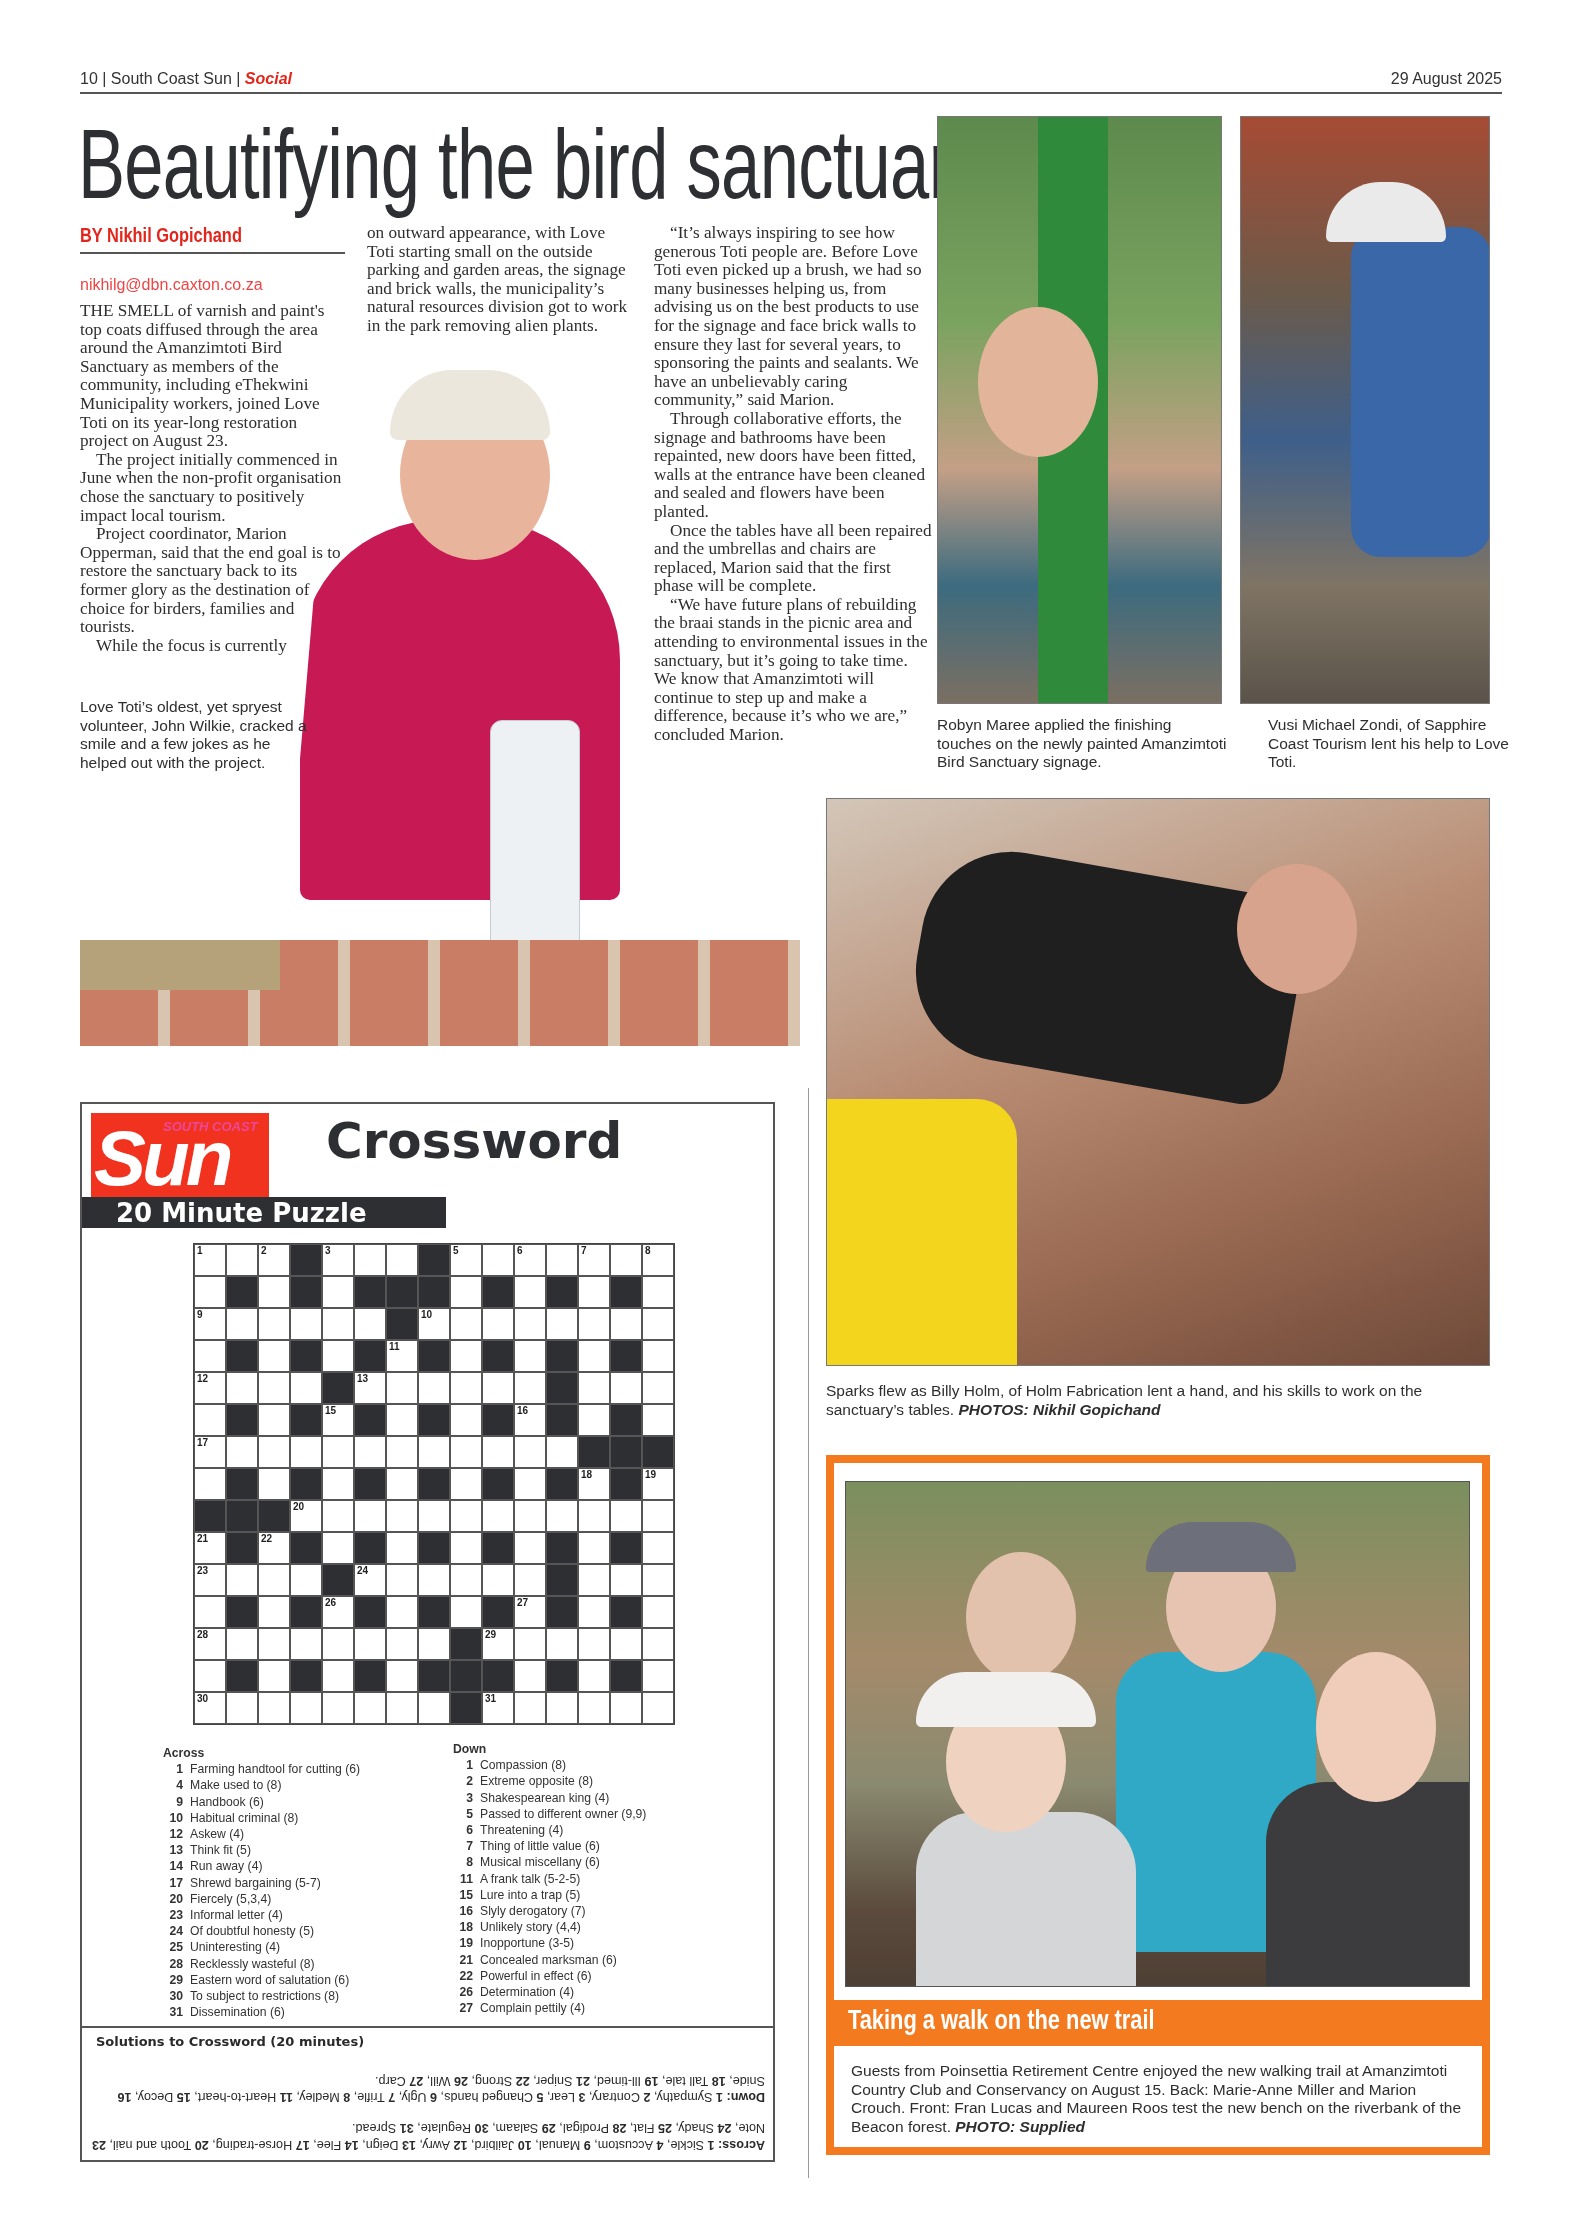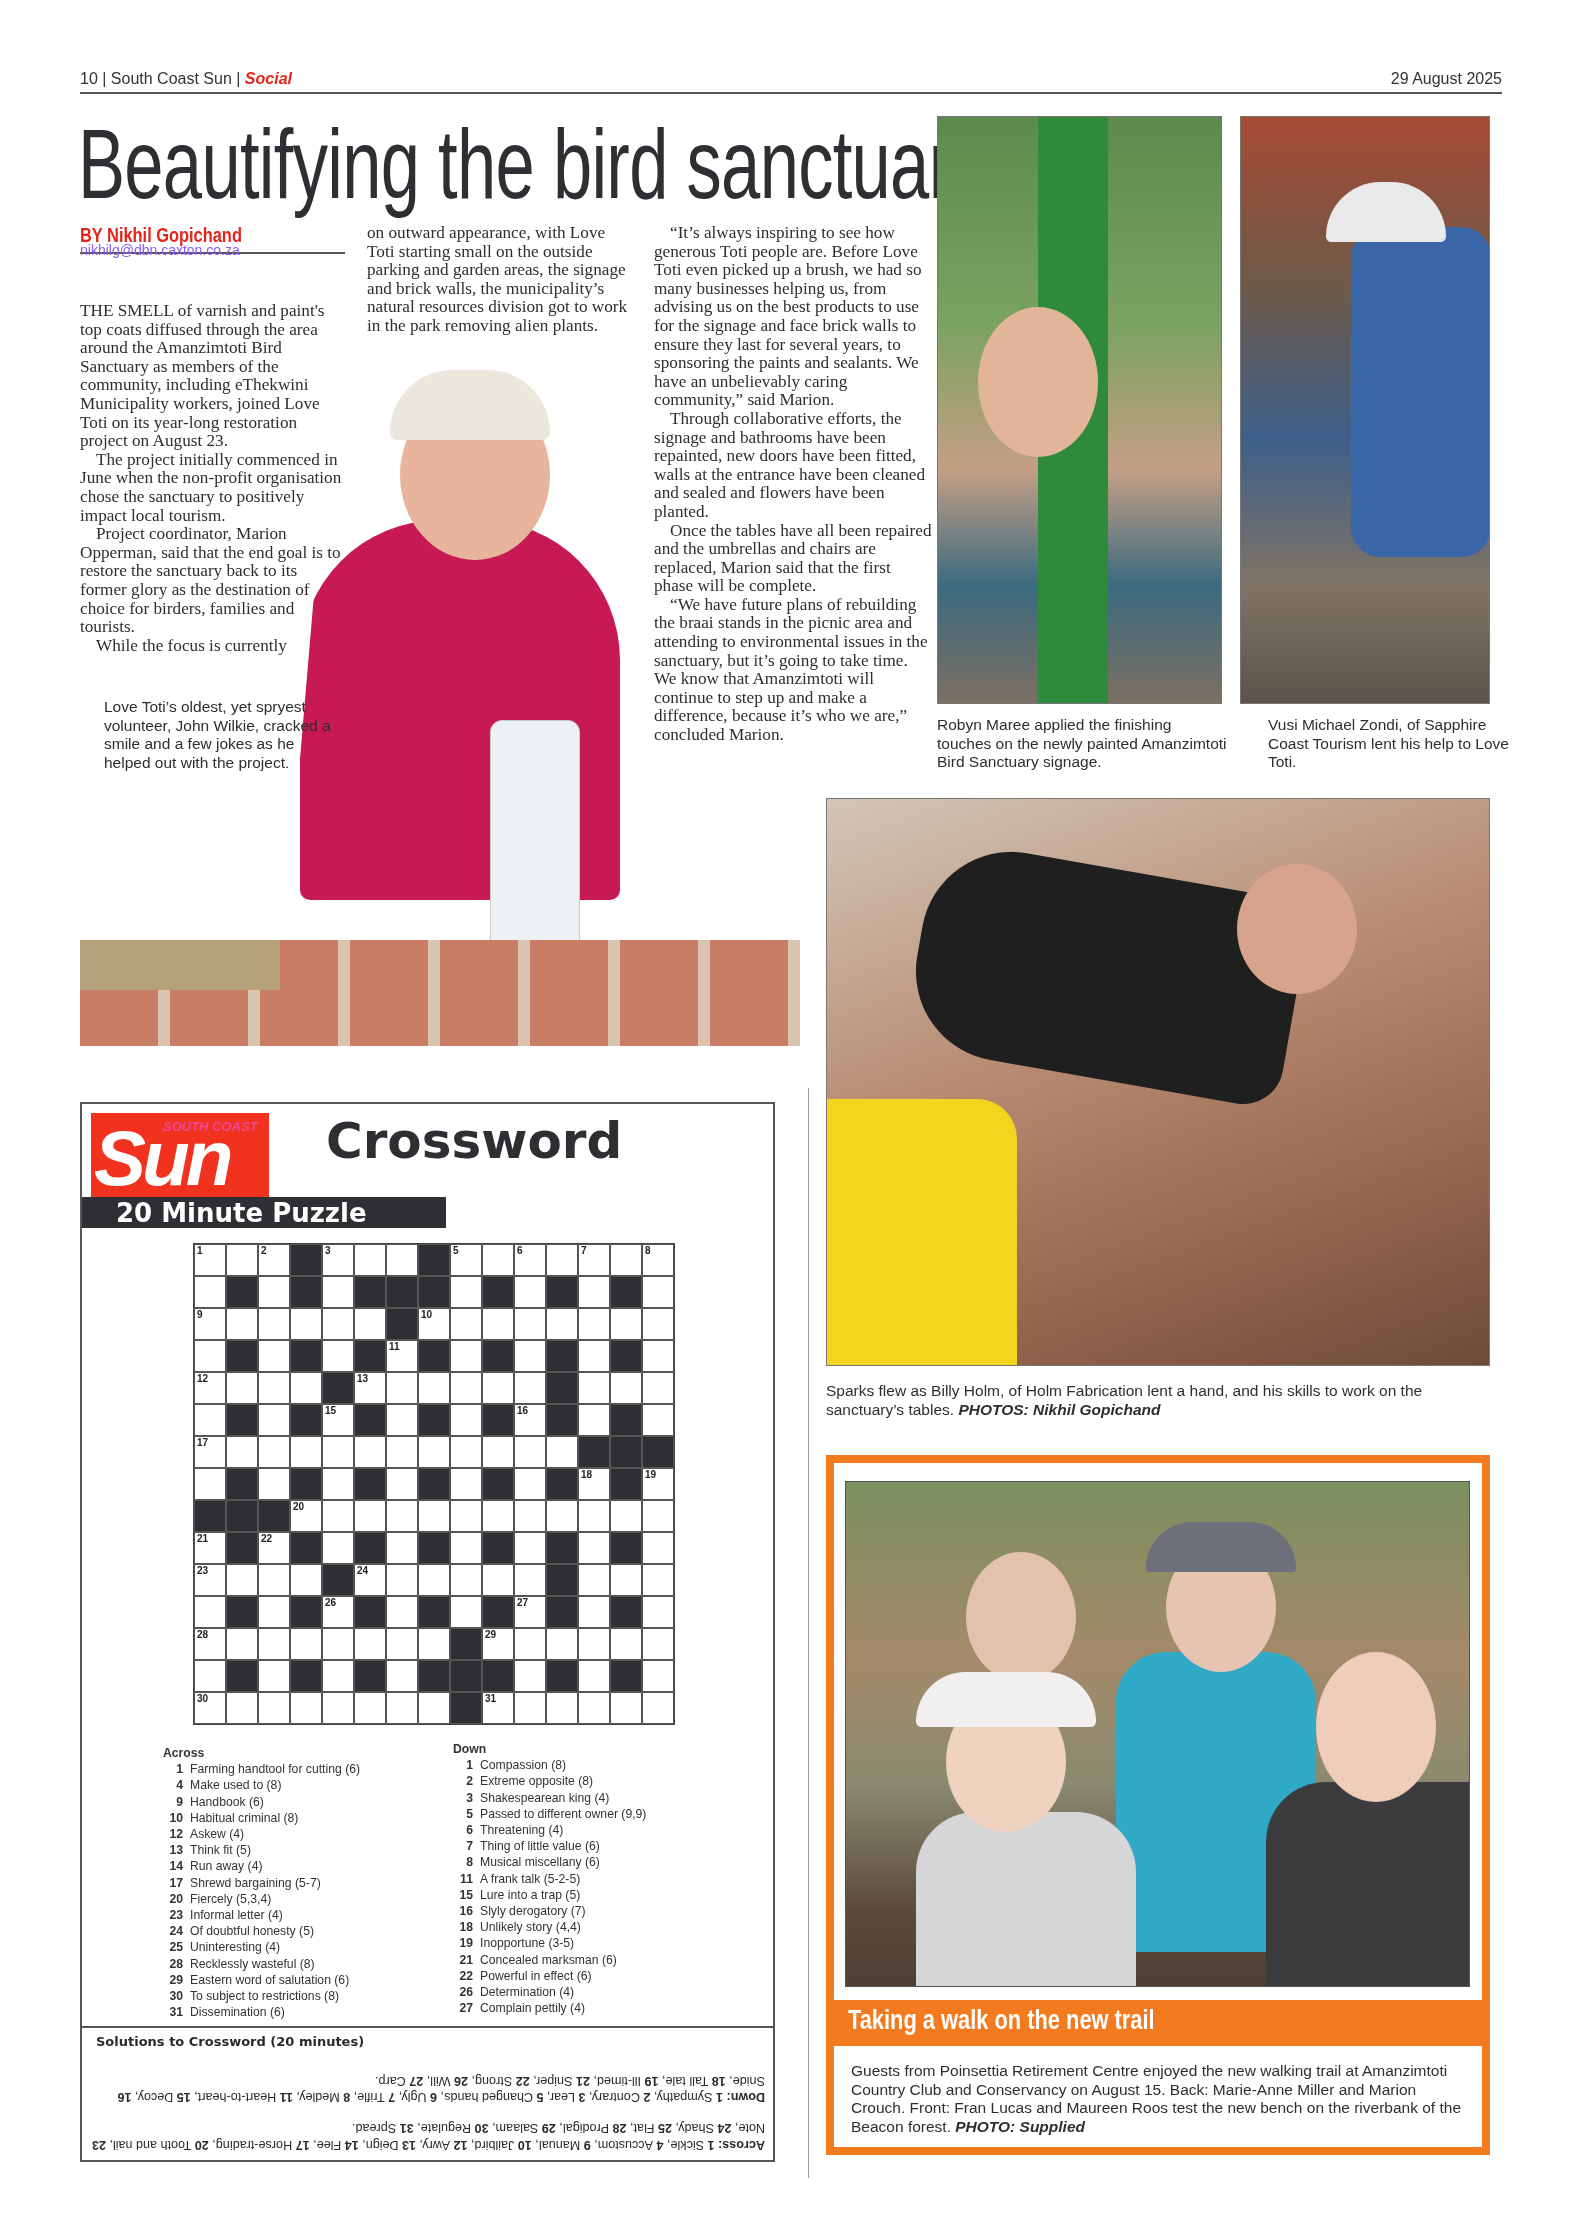--- a/index.html
+++ b/index.html
@@ -10,31 +10,31 @@
   
   .folio { left: 80px; top: 70px; font-size: 16px; color: #333; }
   .folio .section { color: #e2261c; font-weight: bold; font-style: italic; }
   .date { right: 70px; top: 70px; font-size: 16px; color: #333; }
   .rule { left: 80px; right: 70px; top: 92px; height: 2px; background: #555; }
 
   .headline { left: 78px; top: 108px; font-size: 98px; color: #2d2f33; font-family: "Liberation Sans", sans-serif; transform: scaleX(0.72); transform-origin: left top; white-space: nowrap; letter-spacing: -1px; font-weight: normal; }
 
   .byline { left: 80px; top: 224px; font-size: 20px; font-weight: bold; color: #e2261c; font-family: "Liberation Sans", sans-serif; transform: scaleX(0.82); transform-origin: left top; }
   .byline-rule { left: 80px; top: 252px; width: 265px; height: 2px; background: #555; }
-  .email { left: 80px; top: 242px; font-size: 14px; color: #8b5cf6; font-family: "Liberation Sans", sans-serif; }
+  .email { left: 80px; top: 276px; font-size: 16px; color: #ef4444; font-family: "Liberation Sans", sans-serif; }
 
   .body-text { font-family: "Liberation Serif", serif; font-size: 17.2px; line-height: 18.6px; color: #2e2e2e; }
   .col1 { left: 80px; top: 302px; width: 265px; }
   .col2 { left: 367px; top: 224px; width: 262px; }
   .col3 { left: 654px; top: 224px; width: 280px; }
   .indent { text-indent: 16px; }
   .para { display: block; }
 
   .caption { font-family: "Liberation Sans", sans-serif; font-size: 15.5px; line-height: 18.6px; color: #2e2e2e; }
-  .cap-john { left: 80px; top: 698px; width: 240px; margin-left: 24px; }
+  .cap-john { left: 80px; top: 698px; width: 240px; }
 
   
   .photo { overflow: hidden; }
   .photo-john { left: 80px; top: 340px; width: 720px; height: 706px; clip-path: polygon(40% 0, 100% 0, 100% 100%, 0 100%, 0 66%, 30% 66%, 33% 30%, 38% 5%); }
   .john-shirt { position:absolute; left: 220px; top: 180px; width: 320px; height: 380px; background: #c71a55; border-radius: 140px 140px 10px 10px; }
   .john-head { position:absolute; left: 320px; top: 50px; width: 150px; height: 170px; background: #e8b49c; border-radius: 50%; }
   .john-cap { position:absolute; left: 310px; top: 30px; width: 160px; height: 70px; background: #ece7dc; border-radius: 80px 80px 10px 10px; }
   .john-bottle { position:absolute; left: 410px; top: 380px; width: 90px; height: 250px; background: #eef1f4; border-radius: 12px; border: 1px solid #c5ccd3; }
   .bricks { position:absolute; left: 0; top: 600px; width: 720px; height: 106px; background: repeating-linear-gradient(90deg, #c97d64 0 78px, #d9c4b0 78px 90px); }
   .bricks-top { position:absolute; left: 0; top: 600px; width: 200px; height: 50px; background: #b5a27a; }

